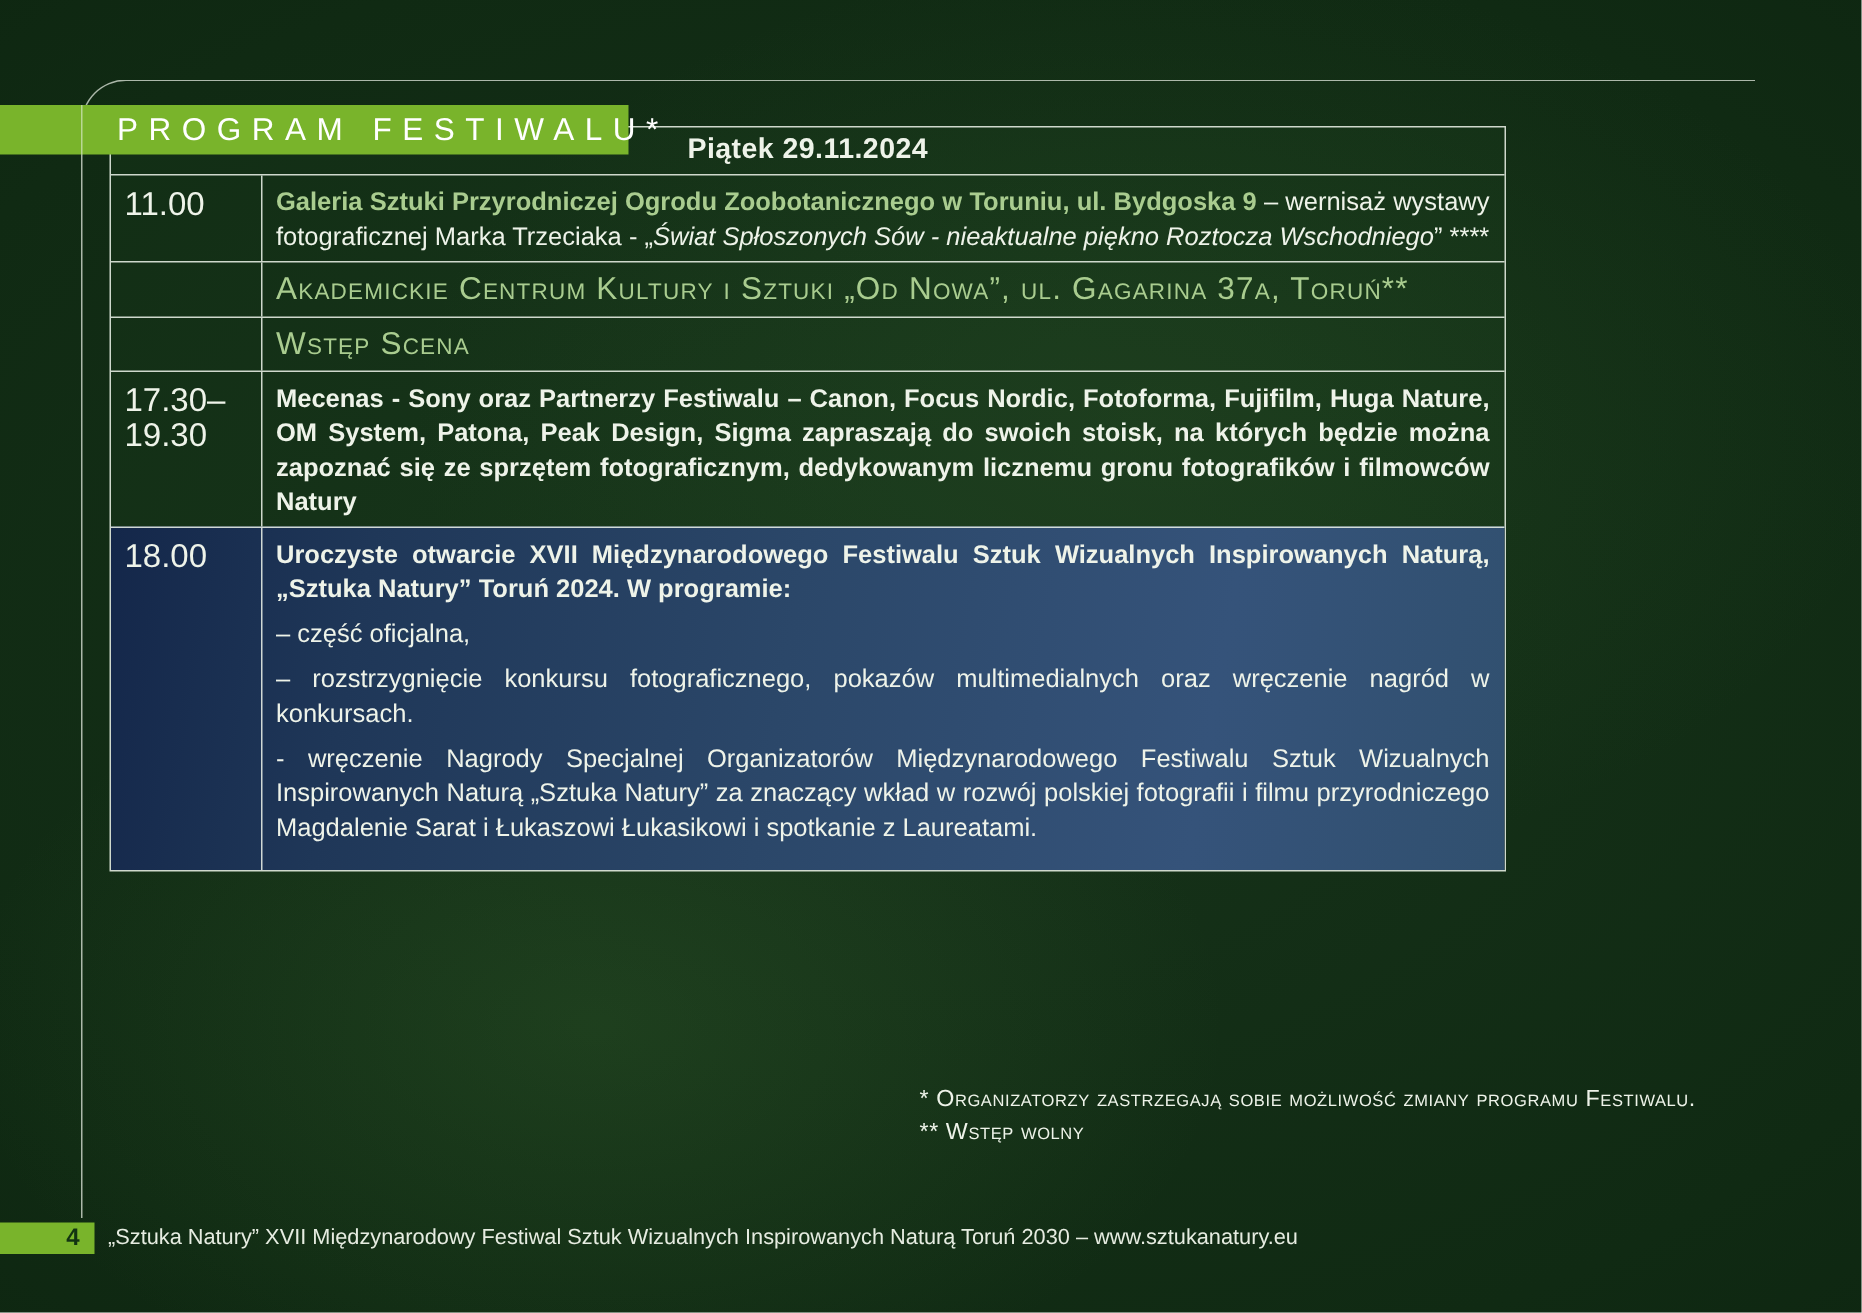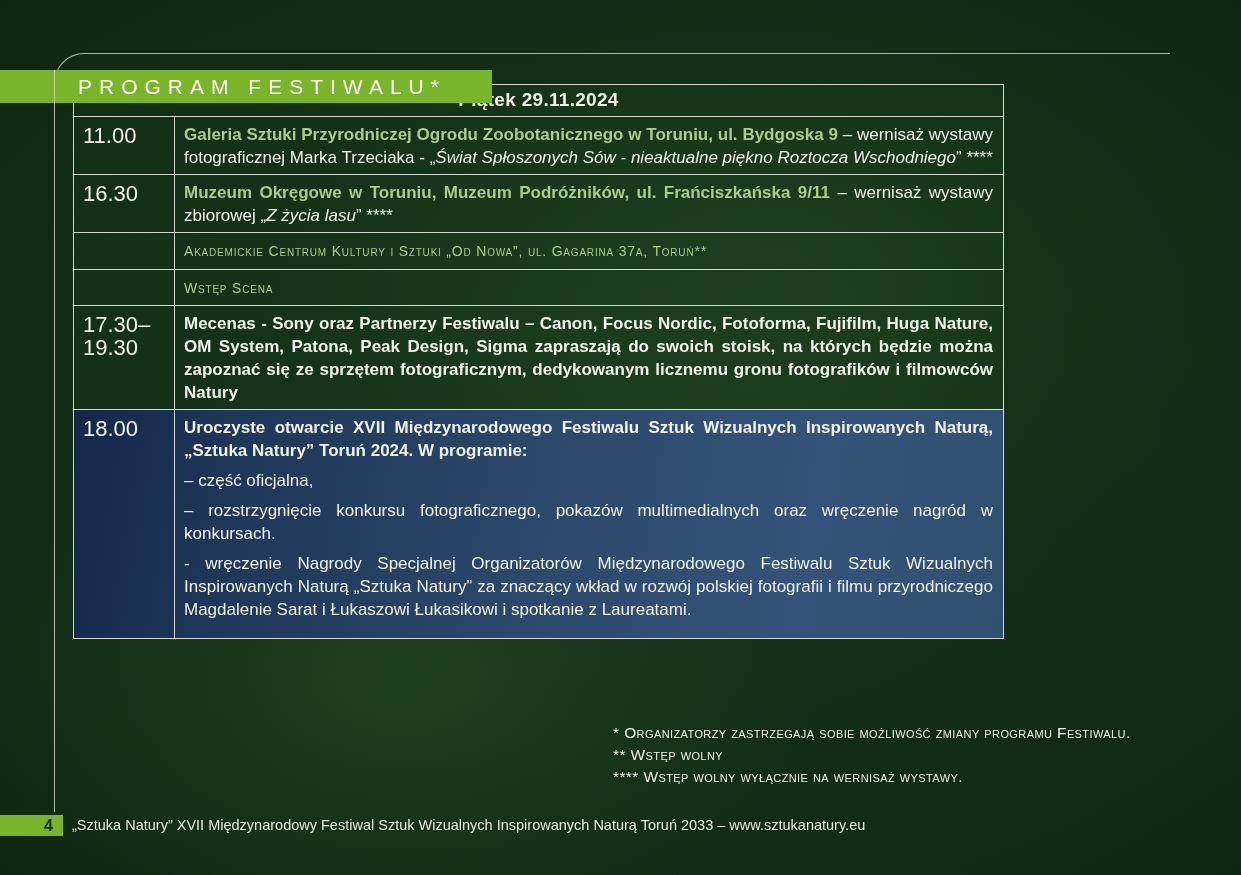--- a/index.html
+++ b/index.html
@@ -27,21 +27,21 @@
   .frame-line{
     position:absolute;left:54px;top:53px;width:1116px;height:759px;
     border-left:1px solid rgba(240,246,236,0.7);
     border-top:1px solid rgba(240,246,236,0.7);
     border-top-left-radius:30px;
     pointer-events:none;
   }
 
   
   .banner{
-    position:absolute;left:0;top:70px;width:492px;height:33px;
+    position:absolute;left:0;top:70px;width:419px;height:33px;
     background:var(--accent);
     display:flex;align-items:center;
     padding-left:78px;
     z-index:5;
   }
   .banner .banner-text{
     color:#ffffff;font-size:21px;letter-spacing:7px;font-weight:400;
     white-space:nowrap;
   }
   .banner::after{
@@ -76,21 +76,21 @@
   }
   .cell-content{
     padding:6px 10px 5px 9px;
     font-size:17px;line-height:23px;
     text-align:justify;
   }
   .para + .para{margin-top:7px;}
   .seg-venue{color:var(--green-text);font-weight:bold;}
   .seg-venue-caps{
     color:var(--green-text);font-variant:small-caps;
-    font-size:14px;letter-spacing:0.8px;
+    font-size:21px;letter-spacing:0.8px;
   }
   .seg-normal{color:var(--white-text);}
   .seg-italic{color:var(--white-text);font-style:italic;}
   .seg-bold{color:var(--white-text);font-weight:bold;}
   .seg-caps{font-variant:small-caps;letter-spacing:0.6px;}
 
   
   .footnotes{
     position:absolute;left:613px;top:722px;
     font-variant:small-caps;
@@ -124,28 +124,20 @@
   <div class="day-header">Piątek 29.11.2024</div>
   <div>
       <div class="row" style="min-height: 55px;">
         <div class="cell-time">
           <div>11.00</div>
         </div>
         <div class="cell-content">
           <div class="para"><span class="seg-venue">Galeria Sztuki Przyrodniczej Ogrodu Zoobotanicznego w Toruniu, ul. Bydgoska 9</span><span class="seg-normal"> – wernisaż wystawy  fotograficznej Marka Trzeciaka  - „</span><span class="seg-italic">Świat Spłoszonych Sów - nieaktualne piękno Roztocza Wschodniego</span><span class="seg-normal">” ****</span></div>
         </div>
       </div>
-      <div class="row" style="min-height: 39px;">
-        <div class="cell-time">
-          <div>16.30</div>
-        </div>
-        <div class="cell-content">
-          <div class="para"><span class="seg-venue">Muzeum Okręgowe w Toruniu, Muzeum Podróżników, ul. Frańciszkańska 9/11</span><span class="seg-normal"> – wernisaż wystawy zbiorowej „</span><span class="seg-italic">Z życia lasu</span><span class="seg-normal">” ****</span></div>
-        </div>
-      </div>
       <div class="row" style="min-height: 37px;">
         <div class="cell-time"></div>
         <div class="cell-content">
           <div class="para"><span class="seg-venue-caps">Akademickie Centrum Kultury i Sztuki „Od Nowa”, ul. Gagarina 37a, Toruń**</span></div>
         </div>
       </div>
       <div class="row" style="min-height: 32px;">
         <div class="cell-time"></div>
         <div class="cell-content">
           <div class="para"><span class="seg-venue-caps">Wstęp Scena</span></div>
@@ -170,19 +162,18 @@
           <div class="para"><span class="seg-normal">– rozstrzygnięcie konkursu fotograficznego, pokazów multimedialnych oraz wręczenie nagród w konkursach.</span></div>
           <div class="para"><span class="seg-normal">- wręczenie Nagrody Specjalnej Organizatorów Międzynarodowego Festiwalu Sztuk Wizualnych Inspirowanych Naturą „Sztuka Natury” za znaczący wkład w rozwój polskiej fotografii i filmu przyrodniczego Magdalenie Sarat i Łukaszowi Łukasikowi i spotkanie z Laureatami.</span></div>
         </div>
       </div>
     </div>
 </div>
 
 <div class="footnotes">
     <div>* Organizatorzy zastrzegają sobie możliwość zmiany programu Festiwalu.</div>
     <div>** Wstęp wolny</div>
-    <div>**** Wstęp wolny wyłącznie na wernisaż wystawy.</div>
   </div>
 
 <div class="footer-chip">
   <span>4</span>
 </div>
-<div class="footer-text">„Sztuka Natury” XVII Międzynarodowy Festiwal Sztuk Wizualnych Inspirowanych Naturą Toruń 2033 – www.sztukanatury.eu</div>
+<div class="footer-text">„Sztuka Natury” XVII Międzynarodowy Festiwal Sztuk Wizualnych Inspirowanych Naturą Toruń 2030 – www.sztukanatury.eu</div>
 
 </body></html>

